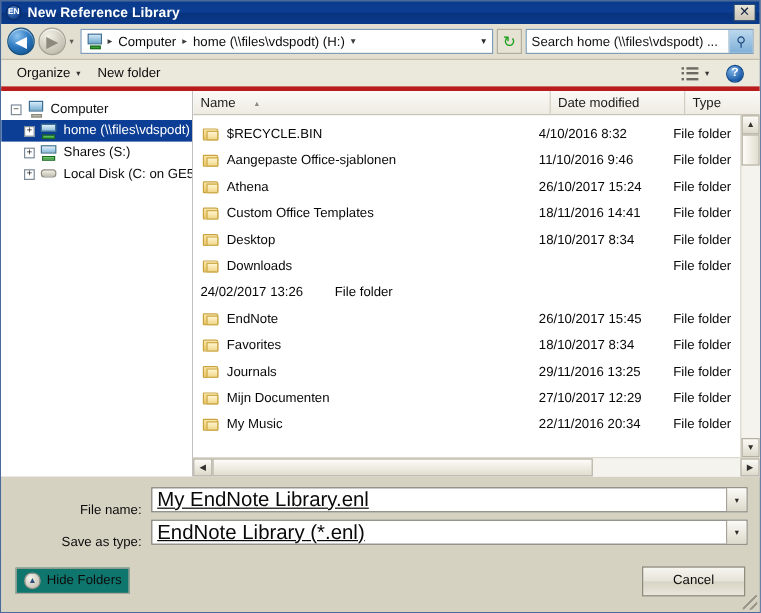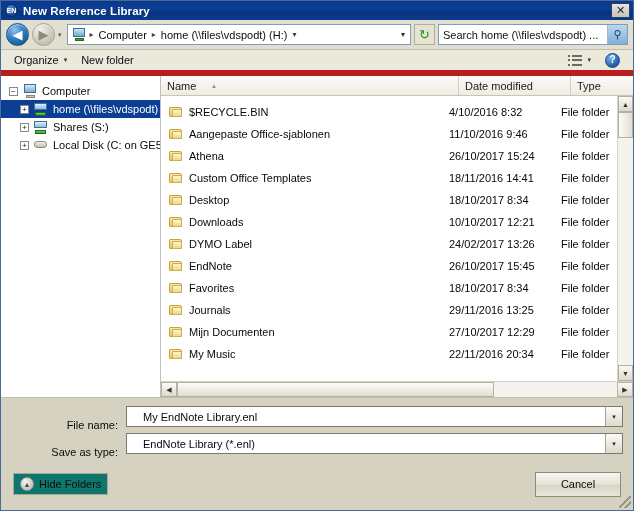--- a/index.html
+++ b/index.html
@@ -180,21 +180,21 @@
     display: flex; align-items: center; justify-content: center;
     color: #17457a;
     font-size: 11px;
     flex: 0 0 auto;
   }
 
   
   .toolbar {
     height: 26px;
     background: #ebe8dc;
-    border-bottom: 6px solid #b91c1c;
+    border-bottom: 4px solid #b91c1c;
     display: flex;
     align-items: center;
     padding: 0 6px;
     flex: 0 0 auto;
   }
   .tb-item {
     display: flex; align-items: center;
     gap: 5px;
     padding: 3px 7px;
     font-size: 11px;
@@ -440,25 +440,26 @@
     flex: 1 1 auto;
     height: 21px;
     background: #ffffff;
     border: 1px solid #7a7a72;
     display: flex;
     align-items: center;
     min-width: 0;
   }
   .combo-val {
     flex: 1 1 auto;
-    padding: 0 16px;
-    font-size: 11px;
+    padding: 0 4px;
+    font-size: 17px;
     color: #090909;
     white-space: nowrap;
     overflow: hidden;
+    text-decoration: underline;
   }
   .combo-btn {
     width: 17px; height: 19px;
     background: linear-gradient(to bottom, #fbfaf6, #ddd9cb);
     border-left: 1px solid #a8a498;
     display: flex; align-items: center; justify-content: center;
     font-size: 7px;
     color: #2a2a26;
     flex: 0 0 auto;
   }
@@ -685,31 +686,23 @@
               <div class="ftype">File folder</div>
             </div>
             <div class="frow">
               <div class="fname">
                 <span class="folder-ico">
                   <span class="bk"></span>
                   <span class="fr"></span>
                 </span>
                 <span>Downloads</span>
               </div>
-              <div class="fdate">10/10/2017 12:21</div>
-              <div class="ftype">File folder</div>
-            </div>
-            <div class="frow">
-              <div class="fname">
-                <span class="folder-ico">
-                  <span class="bk"></span>
-                  <span class="fr"></span>
-                </span>
-                <span>DYMO Label</span>
-              </div>
+              <div class="ftype">File folder</div>
+            </div>
+            <div class="frow">
               <div class="fdate">24/02/2017 13:26</div>
               <div class="ftype">File folder</div>
             </div>
             <div class="frow">
               <div class="fname">
                 <span class="folder-ico">
                   <span class="bk"></span>
                   <span class="fr"></span>
                 </span>
                 <span>EndNote</span>

